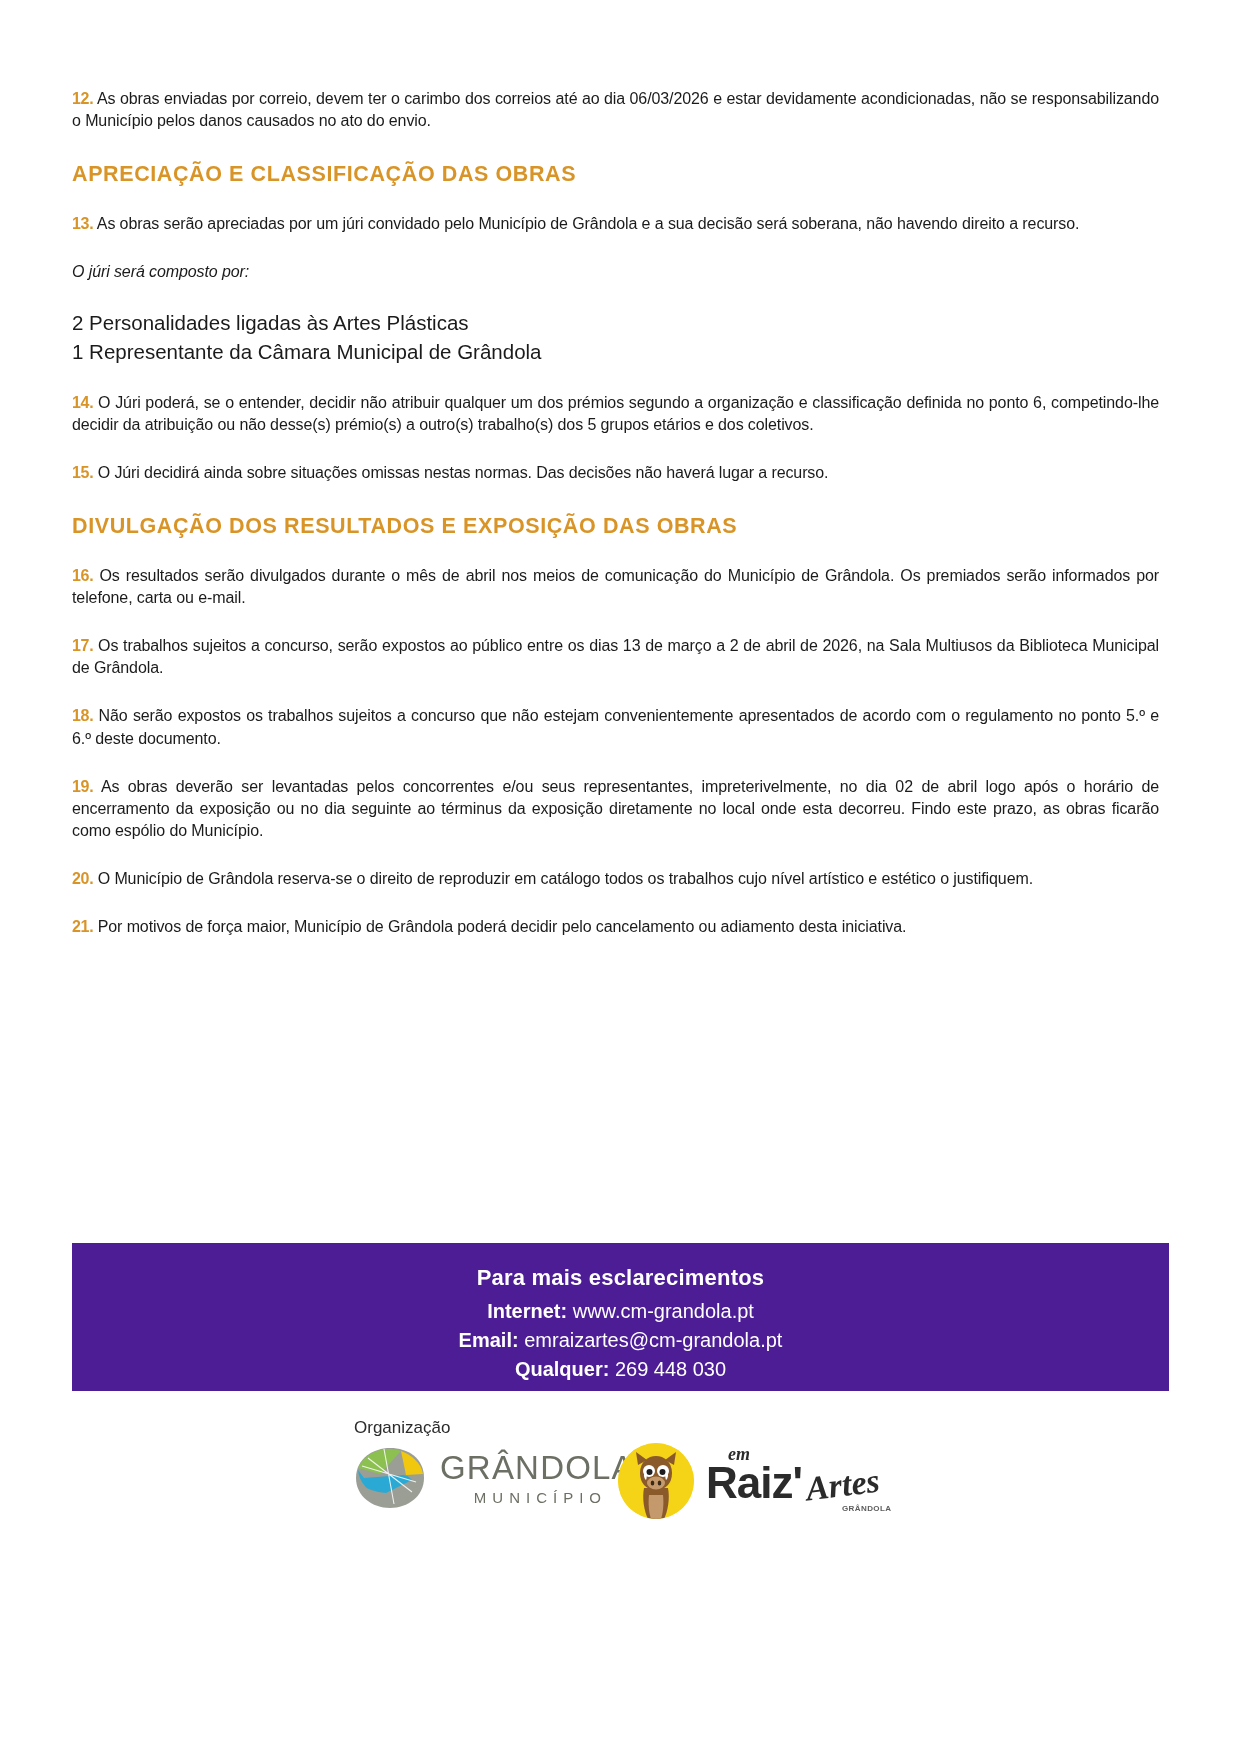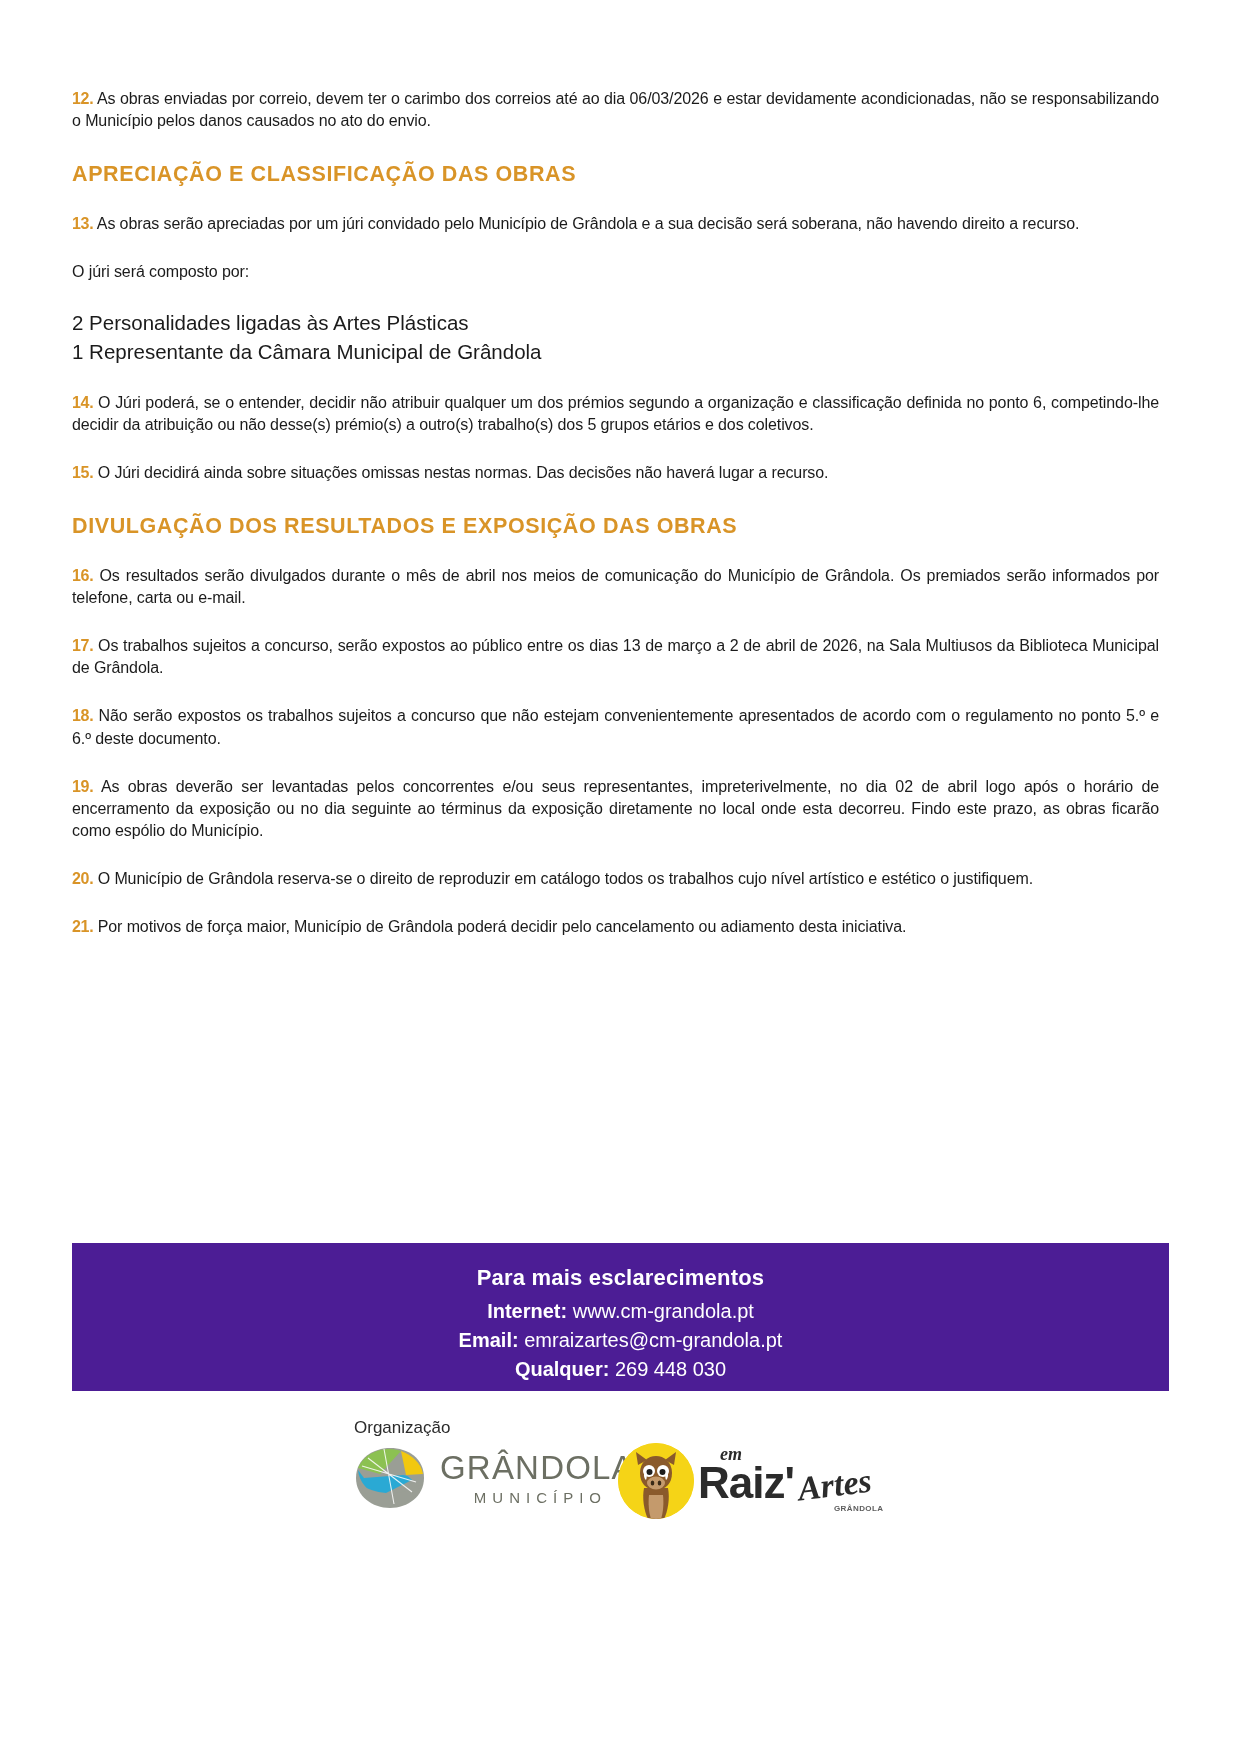--- a/index.html
+++ b/index.html
@@ -46,20 +46,21 @@
   .section-heading {
     color: #d99427;
     font-weight: bold;
     font-size: 21.5px;
     letter-spacing: 0.6px;
     margin: 30px 0 26px 0;
     text-transform: uppercase;
   }
 
   .tight {
+    font-style: italic;
   }
   .jury-list {
     font-size: 20.5px;
     line-height: 1.38;
     margin: 0 0 26px 0;
     color: #1b1b1b;
   }
 
   
   .contact-box {
@@ -129,20 +130,21 @@
     margin-top: 6px;
     padding-left: 6px;
   }
 
   .raizartes-logo {
     position: absolute;
     left: 618px;
     top: 24px;
     display: flex;
     align-items: center;
+    gap: 8px;
   }
   .boar-circle {
     width: 76px;
     height: 76px;
     border-radius: 50%;
     background: #f5d417;
     position: relative;
     overflow: hidden;
   }
   .ra-word {

